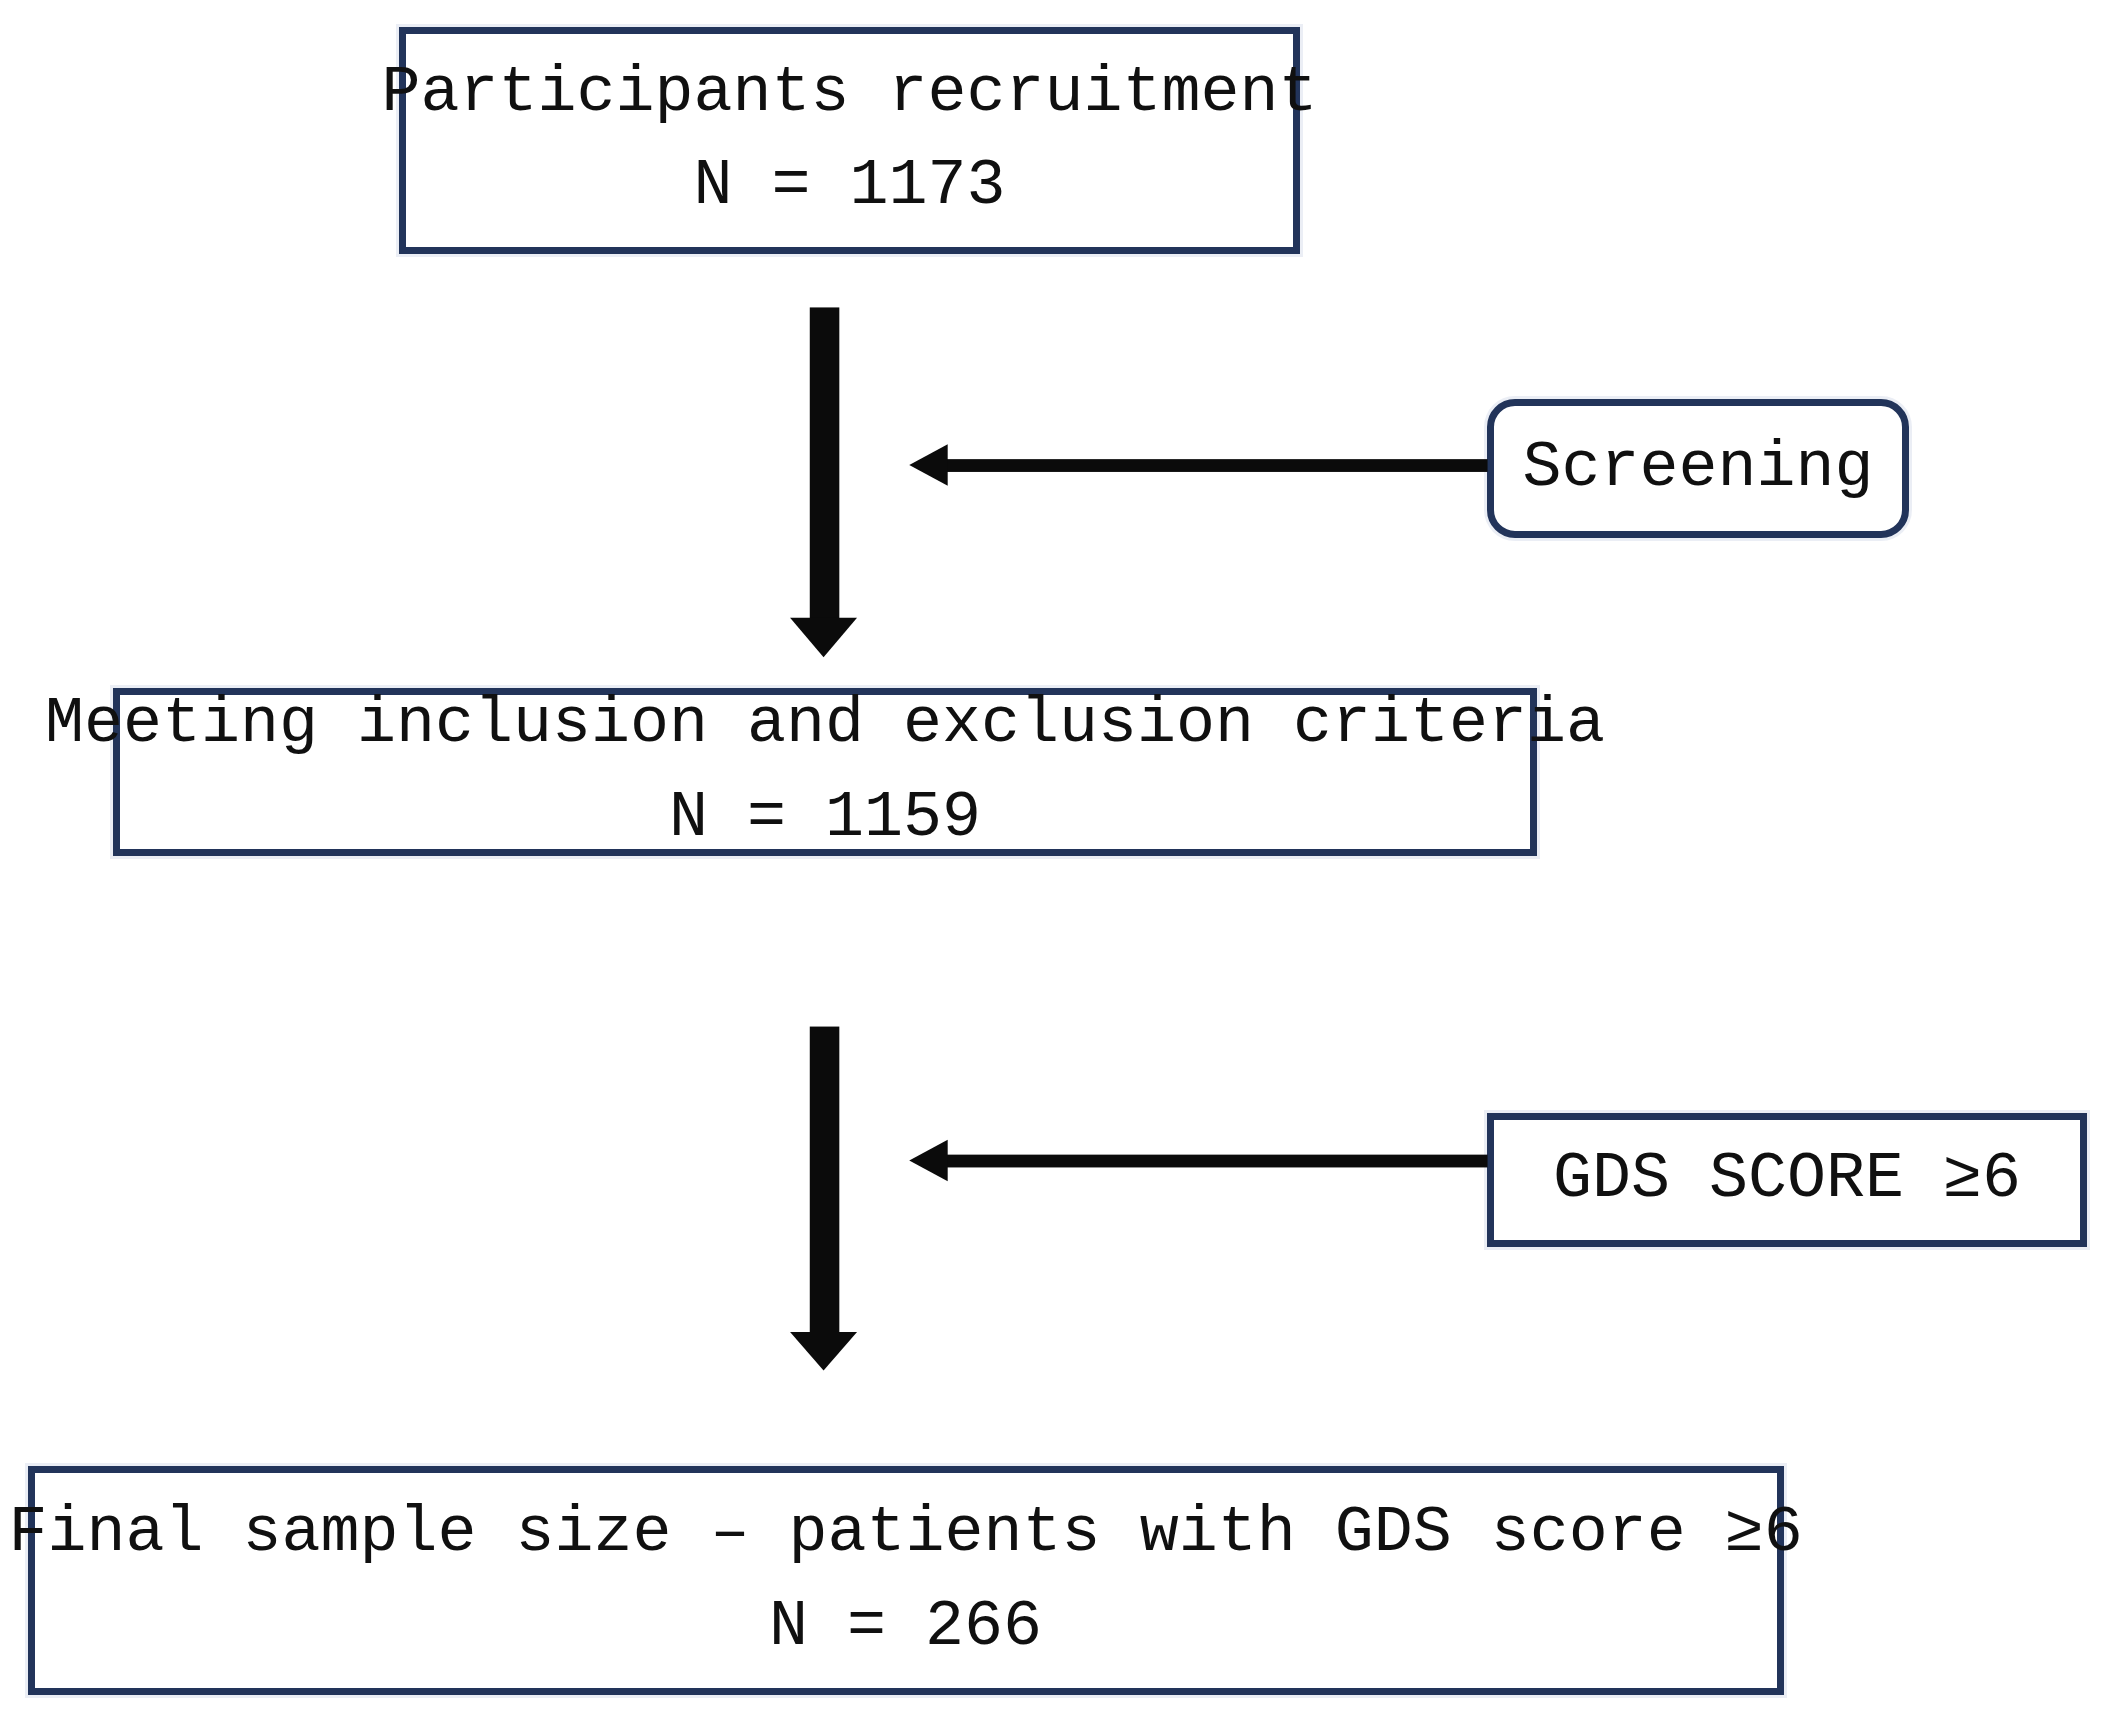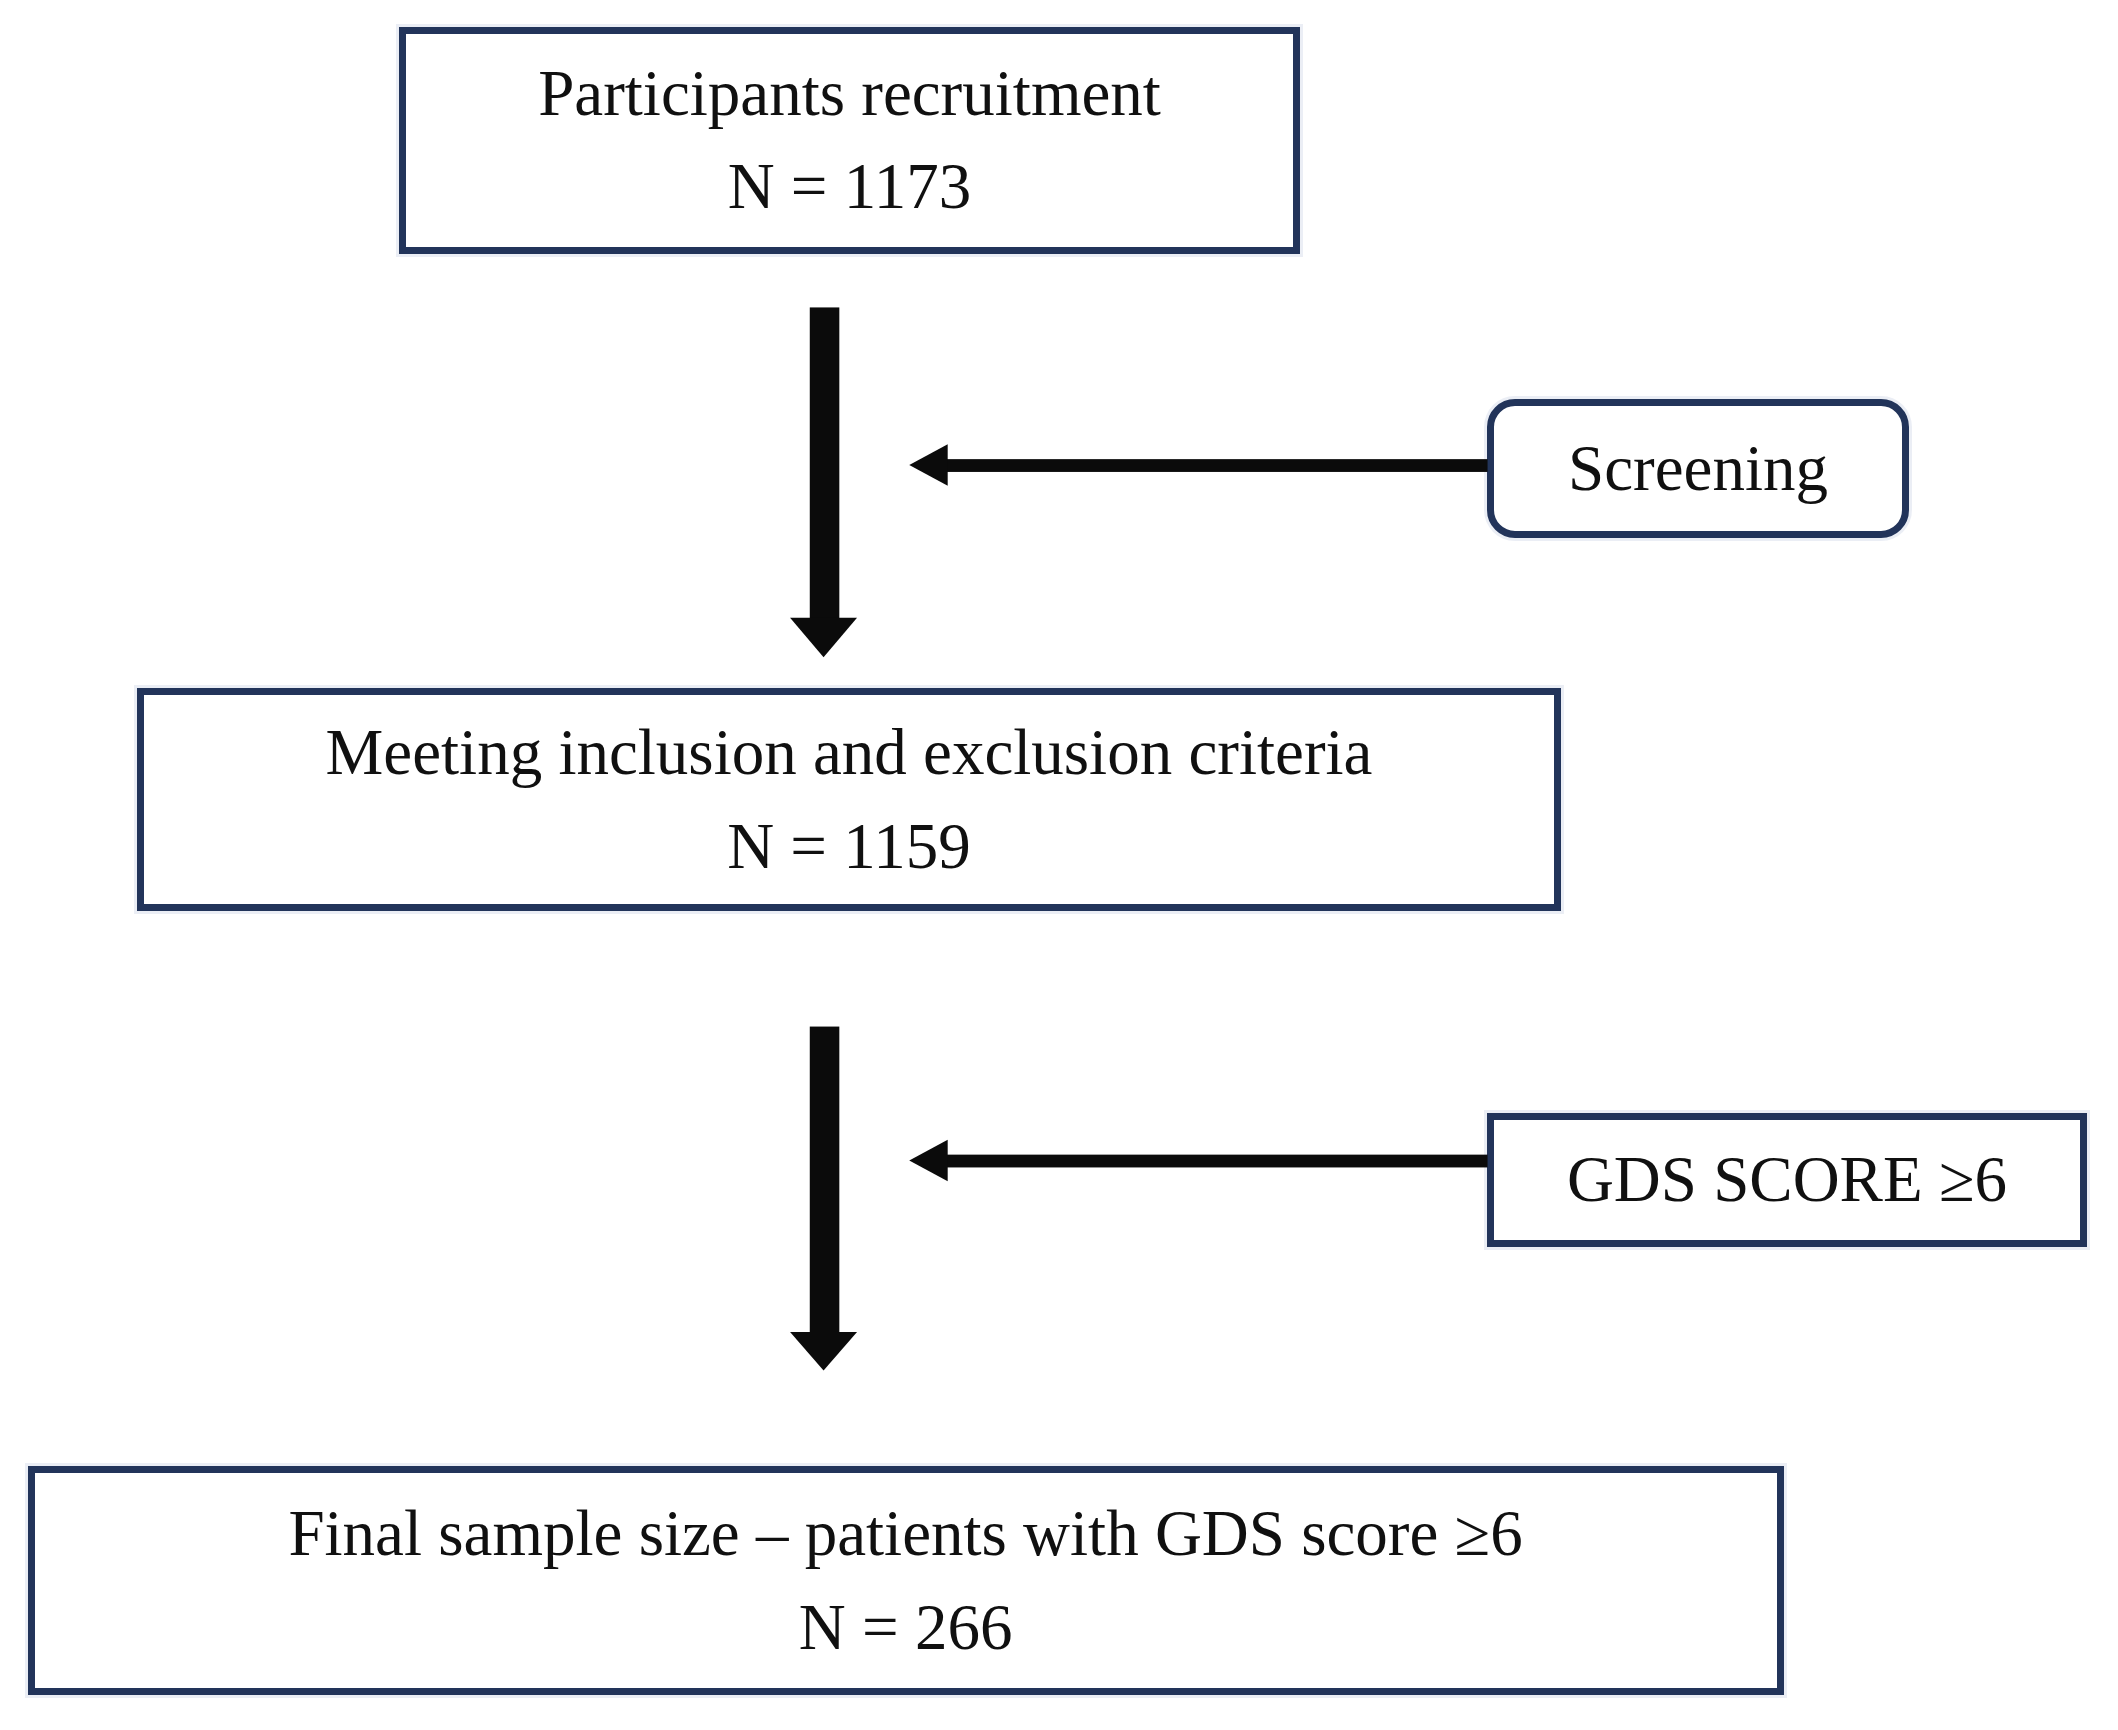--- a/index.html
+++ b/index.html
@@ -29,25 +29,26 @@
     border: 7.9px solid var(--box-border);
     color: var(--text);
     display: flex;
     flex-direction: column;
     align-items: center;
     justify-content: center;
     text-align: right;
     font-size: 65px;
     line-height: 1.44;
     box-shadow: 0 0 0 3px rgba(210, 218, 232, 0.45);
+    font-family: Liberation Mono, monospace;
   }
   .box .line { white-space: nowrap; }
   #box-recruitment { left: 399px; top: 26.6px;  width: 901px;  height: 227px; }
   #box-screening   { left: 1487px; top: 399px; width: 422px;  height: 139px; border-radius: 28px; }
-  #box-criteria    { left: 113px; top: 688px; width: 1424px; height: 223px; margin-left: 24px; }
+  #box-criteria    { left: 113px; top: 688px; width: 1424px; height: 168px; }
   #box-gds         { left: 1487px; top: 1113px; width: 600px; height: 134px; }
   #box-final       { left: 27.6px;  top: 1466px; width: 1756px; height: 229px; }
   .arrows {
     position: absolute;
     left: 0; top: 0;
     width: 2119px; height: 1731px;
     pointer-events: none;
   }
   .arrows rect, .arrows polygon { fill: var(--arrow); }
 </style>

